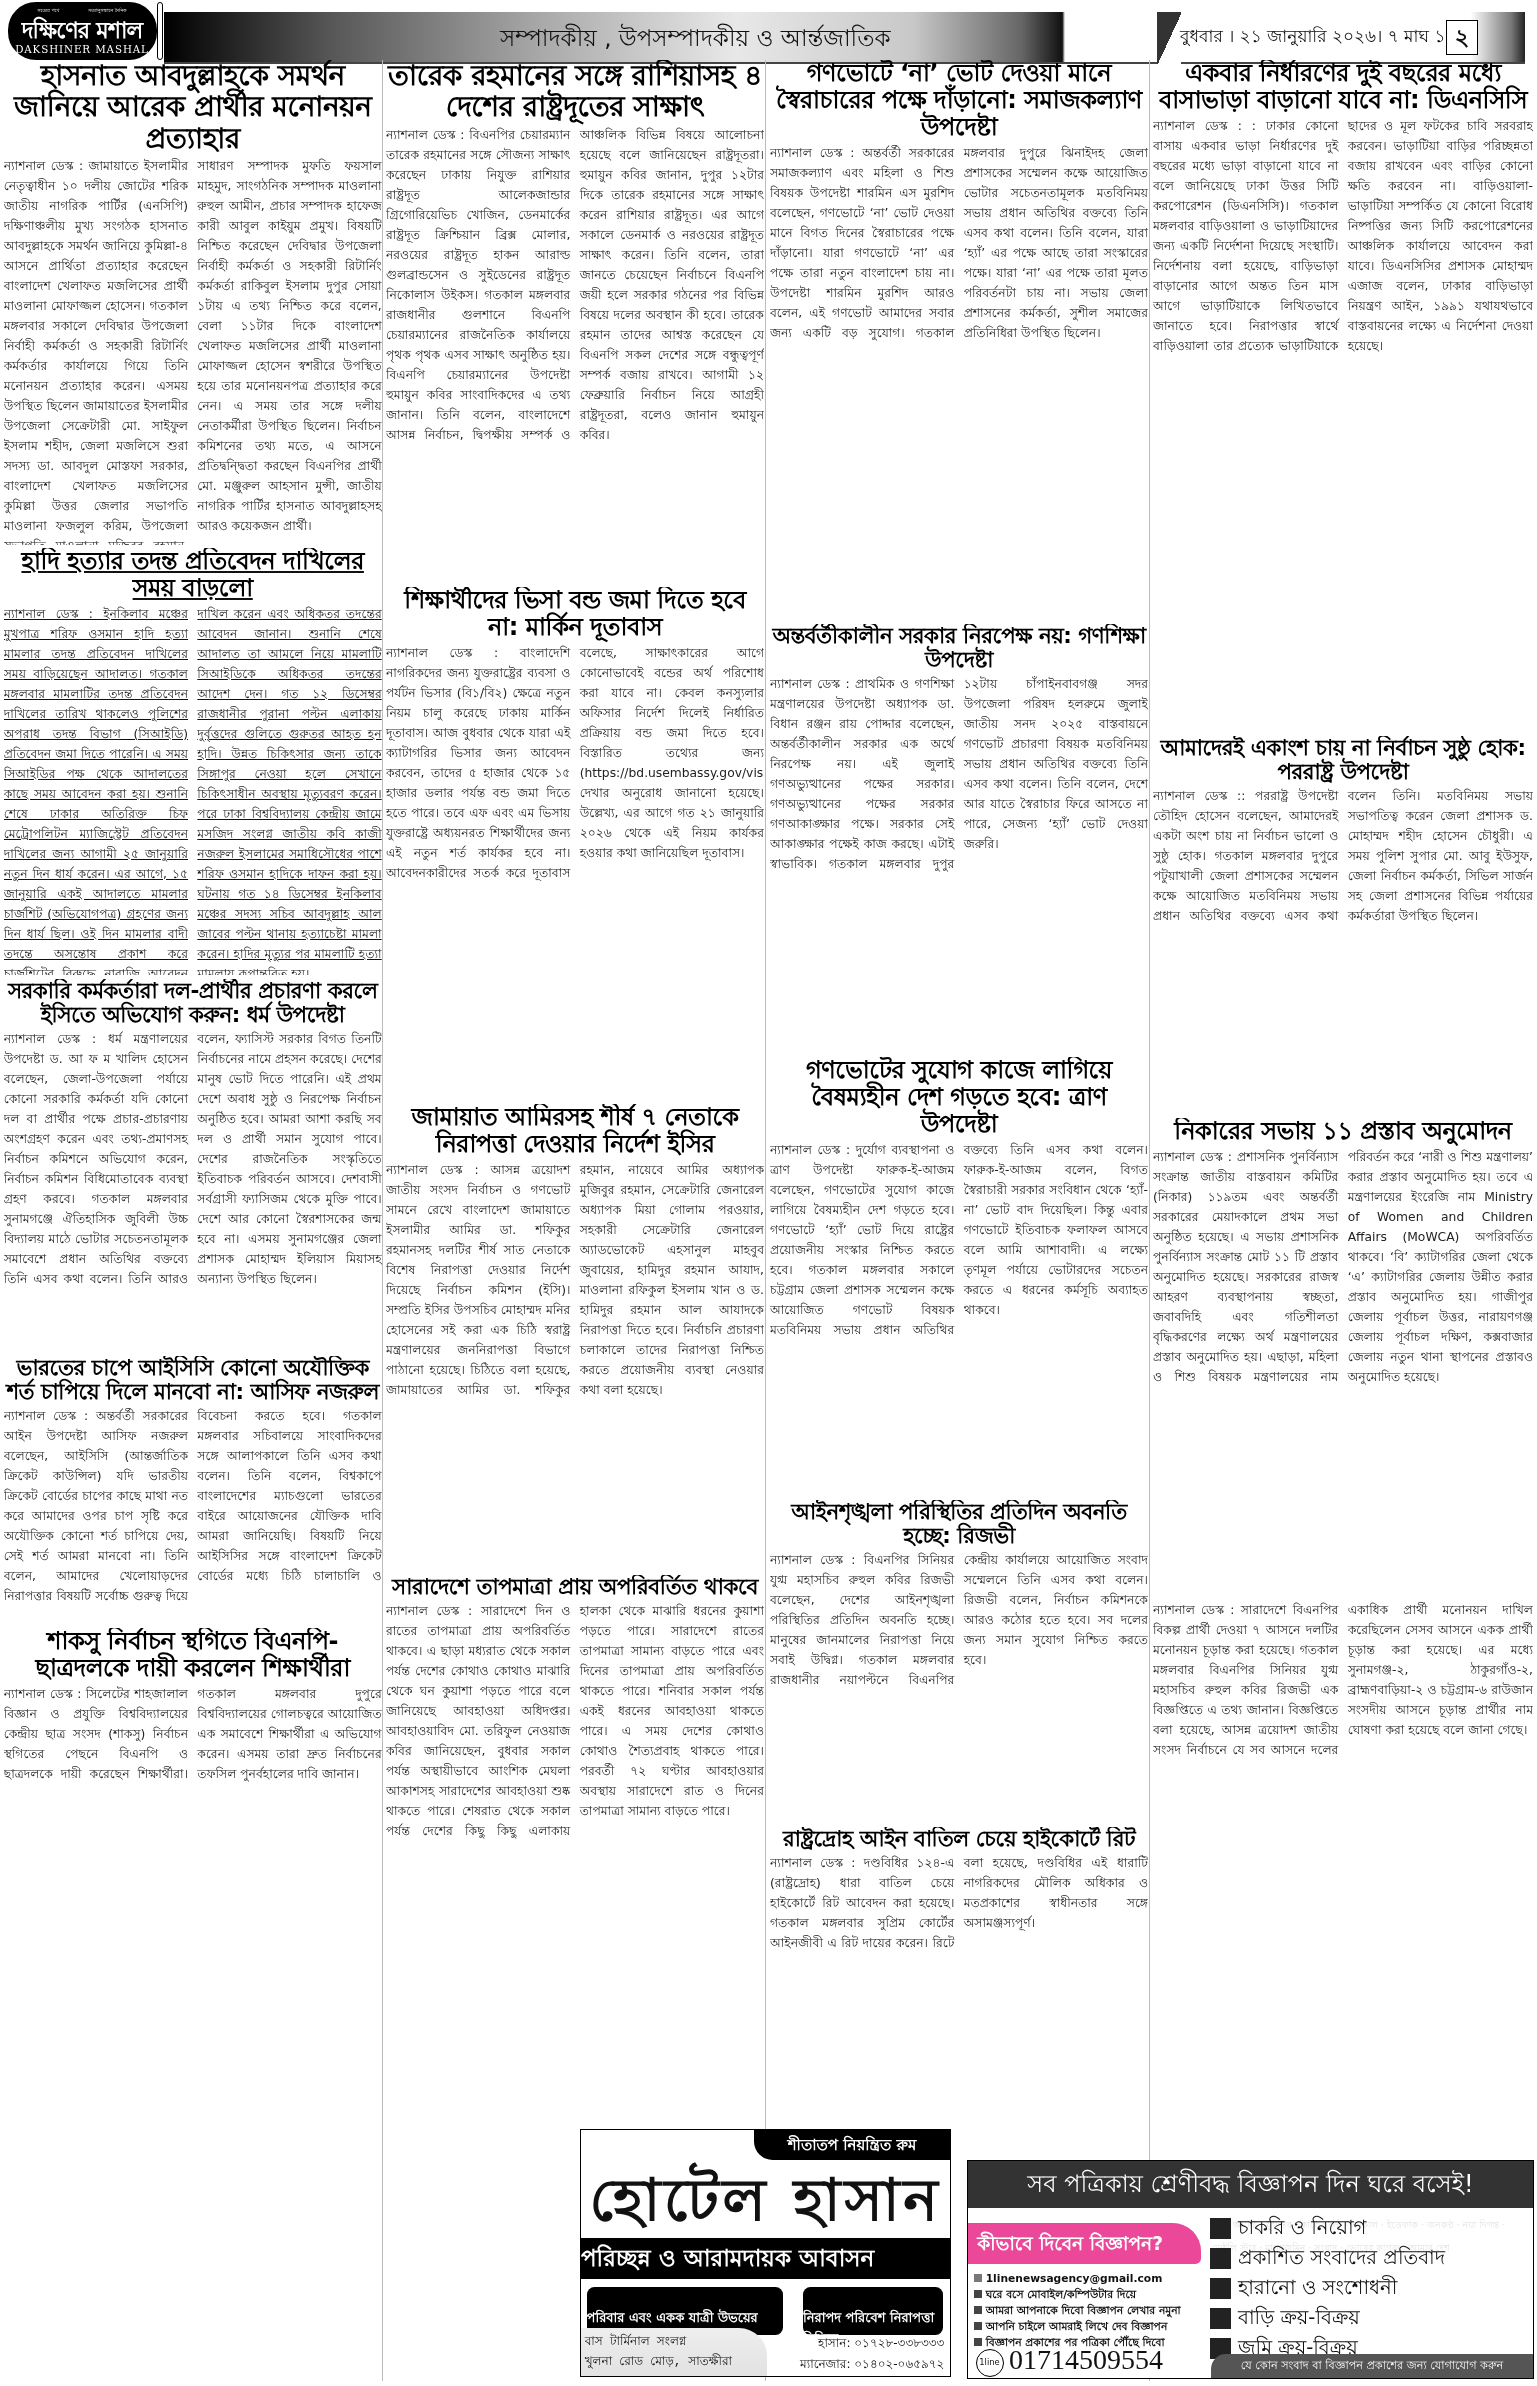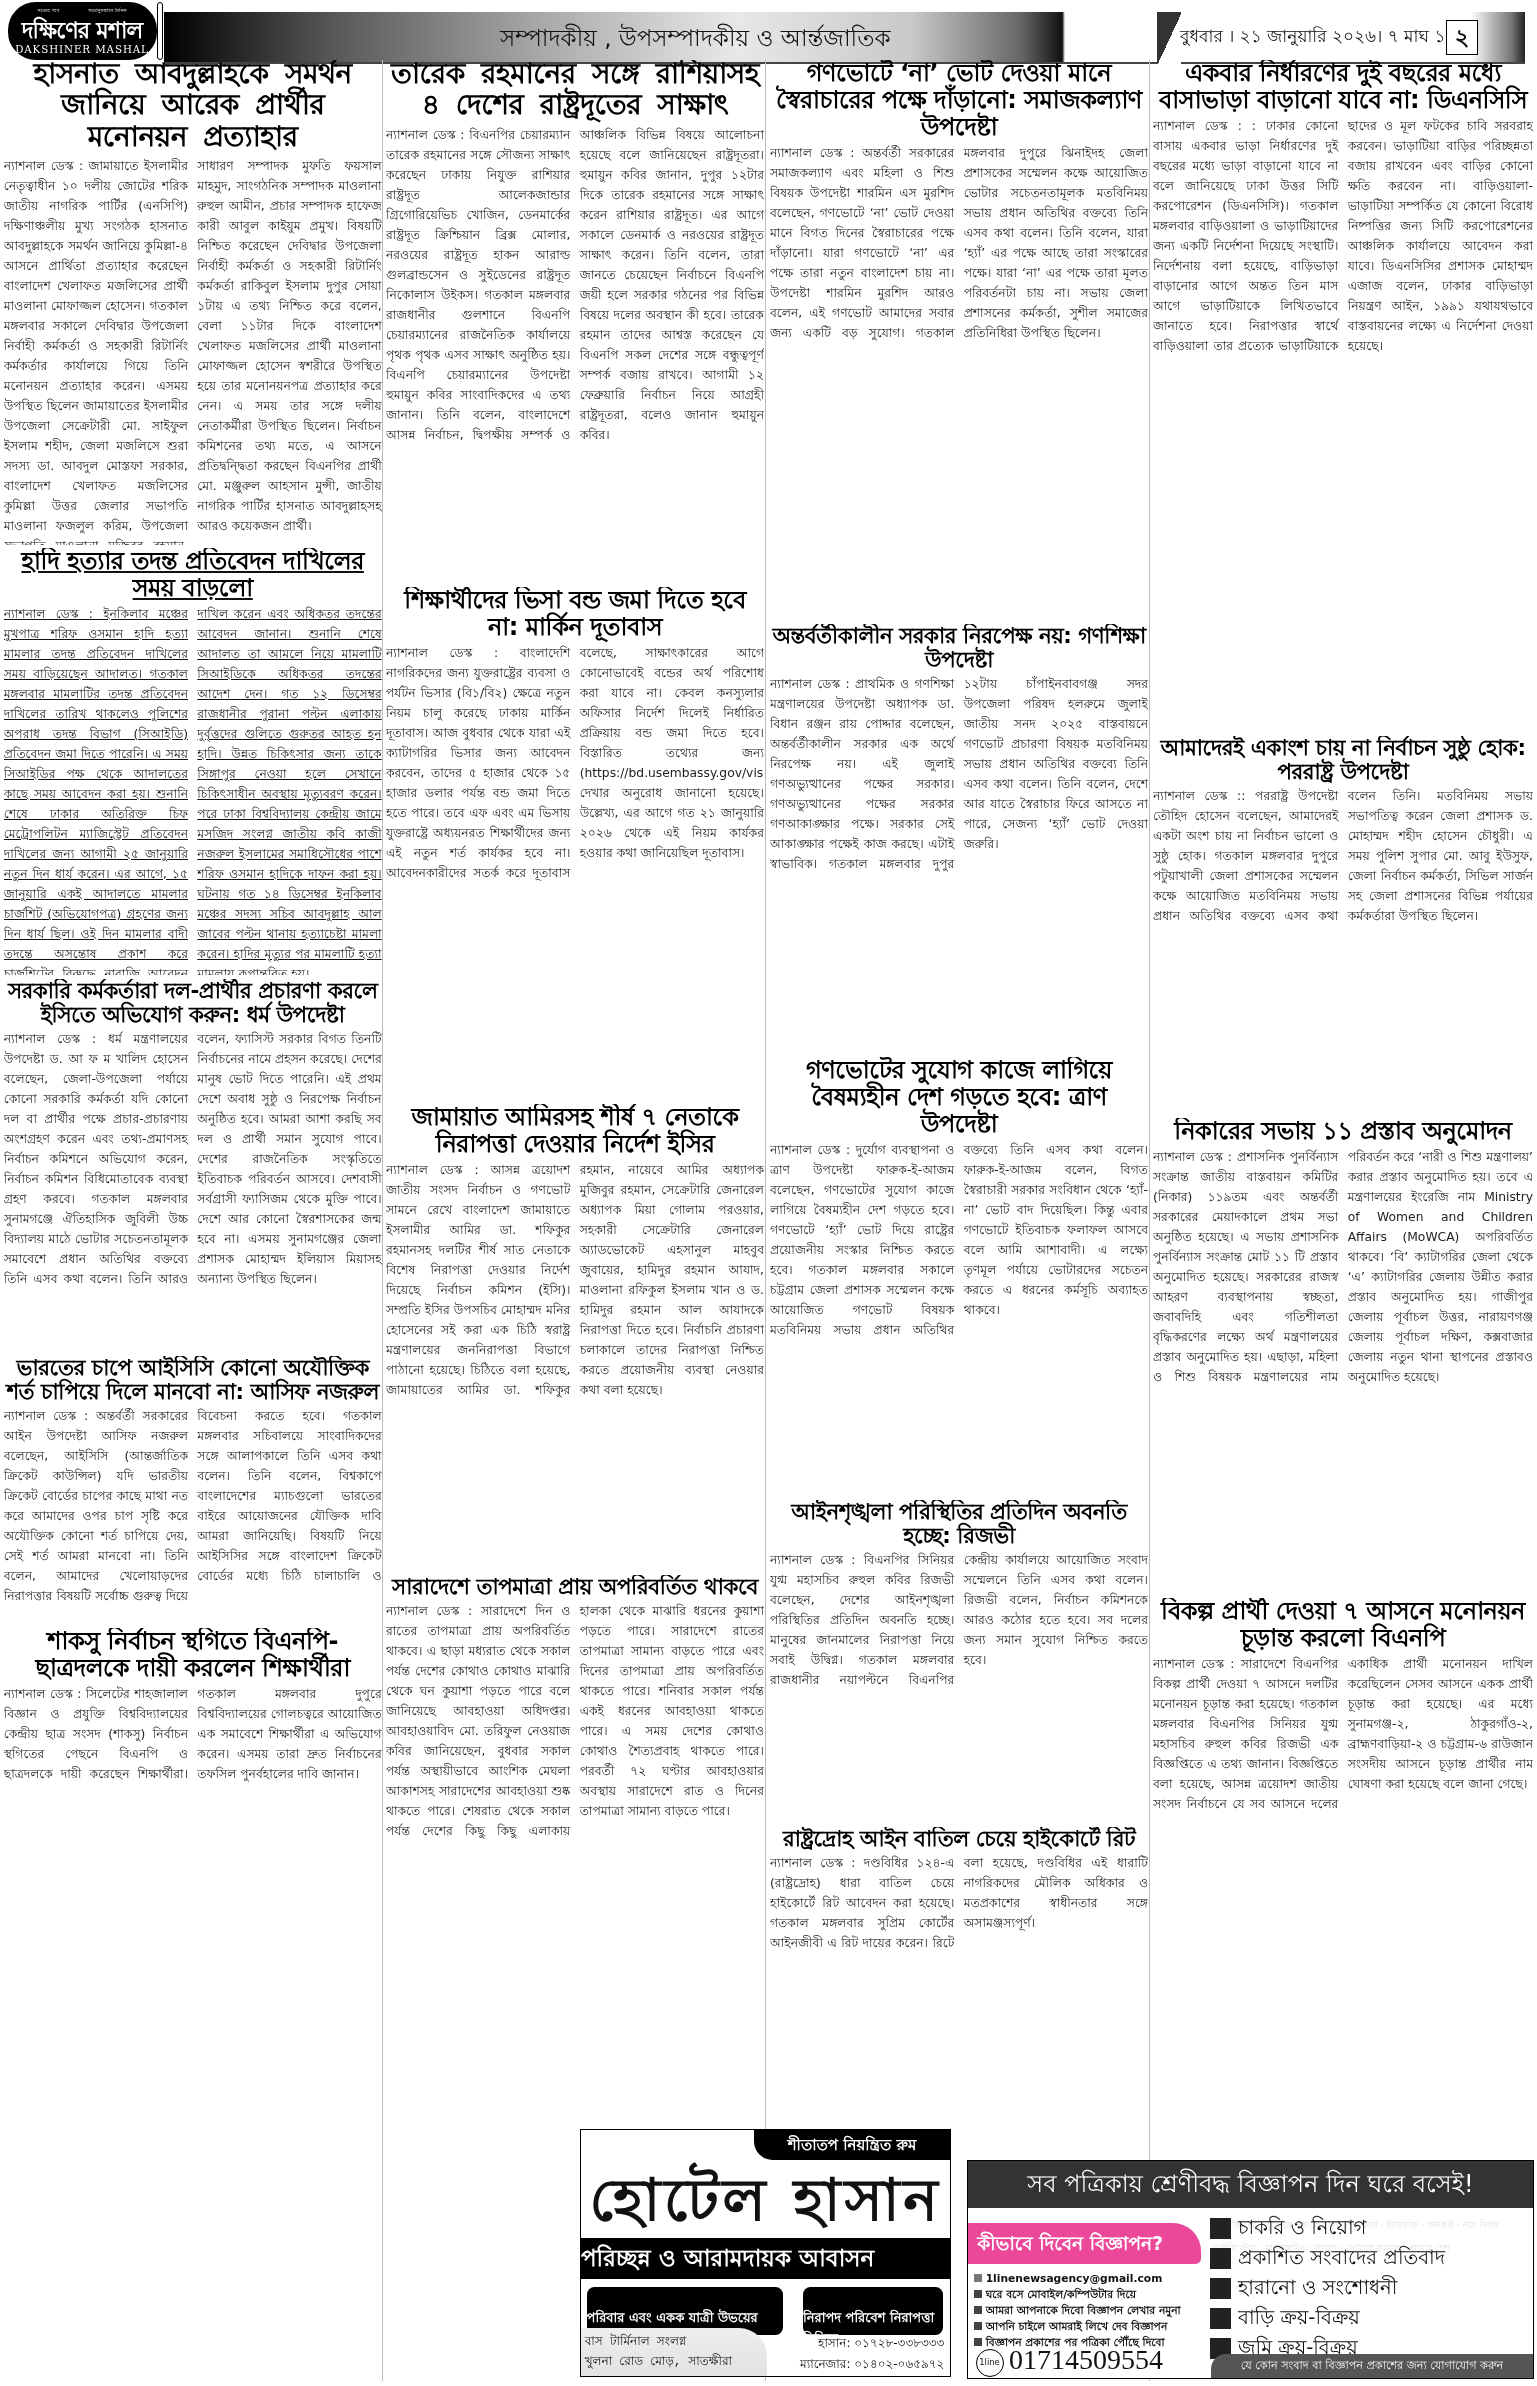--- a/index.html
+++ b/index.html
@@ -25,21 +25,21 @@
   
   .col { position: absolute; top: 60px; overflow: hidden; }
   .c1 { left: 3.7px; width: 378px; }
   .c2 { left: 386px; width: 378px; }
   .c3 { left: 770px; width: 378px; }
   .c4 { left: 1153px; width: 380px; }
   .divider { position: absolute; top: 60px; width: 0.9px; height: 2321px; background: #bbb; }
 
   .article { position: absolute; left: 0; width: 100%; overflow: hidden; }
   .headline { font-weight: bold; text-align: center; line-height: 1.12; color: #000; letter-spacing: -0.5px; }
-  .h-lg { font-size: 28px; font-family: Liberation Mono, monospace; }
+  .h-lg { font-size: 28px; }
   .h-md { font-size: 24px; }
   .h-sm { font-size: 21.4px; }
   .body { column-count: 2; column-gap: 9.3px; font-size: 12.3px; line-height: 20px; text-align: justify; margin-top: 1.9px; color: #222; }
 
   
   .hotel-ad { position: absolute; left: 580px; top: 2129px; width: 371px; height: 248px; border: 1.9px solid #000; background: #fff; }
   .hotel-ad .top { position: absolute; right: 0; top: 0; height: 30px; width: 196px; background: #000; color: #fff; font-size: 15px; font-weight: bold; text-align: center; line-height: 30px; border-bottom-left-radius: 18.6px; }
   .hotel-ad .name { position: absolute; left: 0; top: 26px; width: 100%; text-align: center; font-size: 58px; font-weight: bold; letter-spacing: 3.7px; }
   .hotel-ad .strip { position: absolute; left: 0; top: 108px; width: 100%; height: 41px; background: #000; color: #fff; font-size: 23px; text-align: left; line-height: 41px; font-weight: bold; }
   .hotel-ad .pill { position: absolute; top: 157px; height: 48px; background: #000; color: #fff; border-radius: 7.5px; font-size: 13px; font-weight: bold; text-align: left; line-height: 20.5px; padding-top: 21px; }
@@ -157,21 +157,20 @@
   </article>
   <article class="article" style="top:676px; height:378px;">
     <h2 class="headline h-sm">আমাদেরই একাংশ চায় না নির্বাচন সুষ্ঠু হোক: পররাষ্ট্র উপদেষ্টা</h2>
     <div class="body" style="height:347px;">ন্যাশনাল ডেস্ক :: পররাষ্ট্র উপদেষ্টা তৌহিদ হোসেন বলেছেন, আমাদেরই একটা অংশ চায় না নির্বাচন ভালো ও সুষ্ঠু হোক। গতকাল মঙ্গলবার দুপুরে পটুয়াখালী জেলা প্রশাসকের সম্মেলন কক্ষে আয়োজিত মতবিনিময় সভায় প্রধান অতিথির বক্তব্যে এসব কথা বলেন তিনি। মতবিনিময় সভায় সভাপতিত্ব করেন জেলা প্রশাসক ড. মোহাম্মদ শহীদ হোসেন চৌধুরী। এ সময় পুলিশ সুপার মো. আবু ইউসুফ, জেলা নির্বাচন কর্মকর্তা, সিভিল সার্জন সহ জেলা প্রশাসনের বিভিন্ন পর্যায়ের কর্মকর্তারা উপস্থিত ছিলেন।</div>
   </article>
   <article class="article" style="top:1058px; height:475px;">
     <h2 class="headline h-md">নিকারের সভায় ১১ প্রস্তাব অনুমোদন</h2>
     <div class="body" style="height:440px;">ন্যাশনাল ডেস্ক : প্রশাসনিক পুনর্বিন্যাস সংক্রান্ত জাতীয় বাস্তবায়ন কমিটির (নিকার) ১১৯তম এবং অন্তর্বর্তী সরকারের মেয়াদকালে প্রথম সভা অনুষ্ঠিত হয়েছে। এ সভায় প্রশাসনিক পুনর্বিন্যাস সংক্রান্ত মোট ১১ টি প্রস্তাব অনুমোদিত হয়েছে। সরকারের রাজস্ব আহরণ ব্যবস্থাপনায় স্বচ্ছতা, জবাবদিহি এবং গতিশীলতা বৃদ্ধিকরণের লক্ষ্যে অর্থ মন্ত্রণালয়ের প্রস্তাব অনুমোদিত হয়। এছাড়া, মহিলা ও শিশু বিষয়ক মন্ত্রণালয়ের নাম পরিবর্তন করে ‘নারী ও শিশু মন্ত্রণালয়’ করার প্রস্তাব অনুমোদিত হয়। তবে এ মন্ত্রণালয়ের ইংরেজি নাম Ministry of Women and Children Affairs (MoWCA) অপরিবর্তিত থাকবে। ‘বি’ ক্যাটাগরির জেলা থেকে ‘এ’ ক্যাটাগরির জেলায় উন্নীত করার প্রস্তাব অনুমোদিত হয়। গাজীপুর জেলায় পূর্বাচল উত্তর, নারায়ণগঞ্জ জেলায় পূর্বাচল দক্ষিণ, কক্সবাজার জেলায় নতুন থানা স্থাপনের প্রস্তাবও অনুমোদিত হয়েছে।</div>
   </article>
   <article class="article" style="top:1538px; height:559px;">
-    <h2 class="headline h-md">বিকল্প প্রার্থী দেওয়া ৭ আসনে মনোনয়ন চূড়ান্ত করলো বিএনপি</h2>
     <div class="body" style="height:494px;">ন্যাশনাল ডেস্ক : সারাদেশে বিএনপির বিকল্প প্রার্থী দেওয়া ৭ আসনে দলটির মনোনয়ন চূড়ান্ত করা হয়েছে। গতকাল মঙ্গলবার বিএনপির সিনিয়র যুগ্ম মহাসচিব রুহুল কবির রিজভী এক বিজ্ঞপ্তিতে এ তথ্য জানান। বিজ্ঞপ্তিতে বলা হয়েছে, আসন্ন ত্রয়োদশ জাতীয় সংসদ নির্বাচনে যে সব আসনে দলের একাধিক প্রার্থী মনোনয়ন দাখিল করেছিলেন সেসব আসনে একক প্রার্থী চূড়ান্ত করা হয়েছে। এর মধ্যে সুনামগঞ্জ-২, ঠাকুরগাঁও-২, ব্রাহ্মণবাড়িয়া-২ ও চট্টগ্রাম-৬ রাউজান সংসদীয় আসনে চূড়ান্ত প্রার্থীর নাম ঘোষণা করা হয়েছে বলে জানা গেছে।</div>
   </article>
 </section>
 
 <aside class="hotel-ad">
   <div class="top">শীতাতপ নিয়ন্ত্রিত রুম</div>
   <div class="name">হোটেল হাসান</div>
   <div class="strip">পরিচ্ছন্ন ও আরামদায়ক আবাসন</div>
   <div class="pill l">পরিবার এবং একক যাত্রী উভয়ের জন্য উপযোগী</div>
   <div class="pill r">নিরাপদ পরিবেশ নিরাপত্তা নিশ্চিত</div>

